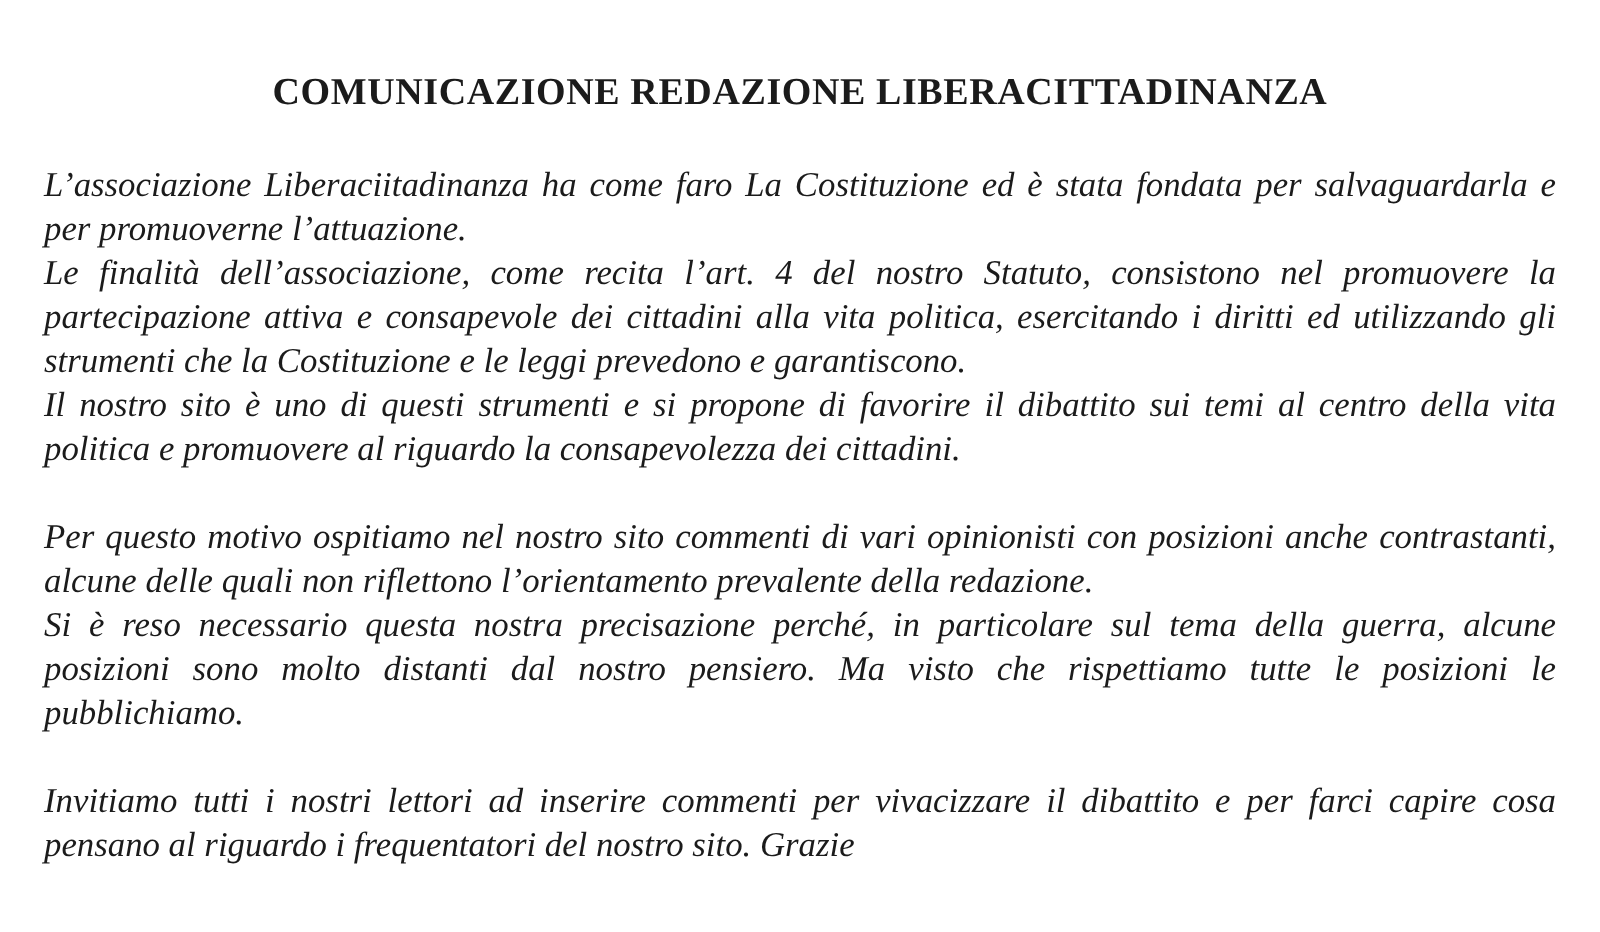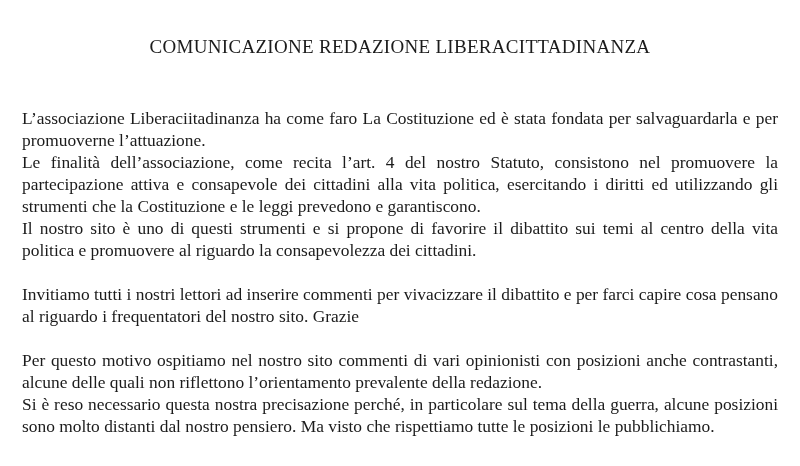--- a/index.html
+++ b/index.html
@@ -21,28 +21,29 @@
   }
   .page {
     width: 800px;
     height: 466px;
     padding: 0 22px;
   }
   .doc-title {
     margin: 36px 0 0 0;
     text-align: center;
     font-size: 19px;
-    font-weight: normal;
+    font-weight: bold;
     letter-spacing: 0.3px;
     line-height: 22px;
   }
   .body-text {
-    margin-top: 49px;
+    margin-top: 23px;
     font-size: 17.4px;
     line-height: 22px;
+    font-style: italic;
   }
   .block + .block {
     margin-top: 22px; 
   }
   .para {
     text-align: justify;
     text-justify: inter-word;
     margin: 0;
   }
 </style>
@@ -55,22 +56,22 @@
 
   <div class="body-text">
 
     <div class="block">
       <p class="para">L’associazione Liberaciitadinanza ha come faro La Costituzione ed è stata fondata per salvaguardarla e per promuoverne l’attuazione.</p>
       <p class="para">Le finalità dell’associazione, come recita l’art. 4 del nostro Statuto, consistono nel promuovere la partecipazione attiva e consapevole dei cittadini alla vita politica, esercitando i diritti ed utilizzando gli strumenti che la Costituzione e le leggi prevedono e garantiscono.</p>
       <p class="para">Il nostro sito è uno di questi strumenti e si propone di favorire il dibattito sui temi al centro della  vita politica e promuovere al riguardo la consapevolezza dei cittadini.</p>
     </div>
 
     <div class="block">
-      <p class="para">Invitiamo tutti i nostri lettori ad inserire commenti per vivacizzare il dibattito e per farci capire cosa pensano al riguardo i frequentatori del nostro sito. Grazie</p>
+      <p class="para">Per questo motivo ospitiamo nel nostro sito commenti di vari opinionisti con posizioni anche contrastanti, alcune delle quali  non riflettono l’orientamento prevalente della redazione.</p>
+      <p class="para">Si è reso necessario questa nostra precisazione perché, in particolare sul tema della guerra, alcune posizioni sono  molto distanti dal nostro pensiero. Ma visto che rispettiamo tutte le posizioni le pubblichiamo.</p>
     </div>
 
     <div class="block">
-      <p class="para">Per questo motivo ospitiamo nel nostro sito commenti di vari opinionisti con posizioni anche contrastanti, alcune delle quali  non riflettono l’orientamento prevalente della redazione.</p>
-      <p class="para">Si è reso necessario questa nostra precisazione perché, in particolare sul tema della guerra, alcune posizioni sono  molto distanti dal nostro pensiero. Ma visto che rispettiamo tutte le posizioni le pubblichiamo.</p>
+      <p class="para">Invitiamo tutti i nostri lettori ad inserire commenti per vivacizzare il dibattito e per farci capire cosa pensano al riguardo i frequentatori del nostro sito. Grazie</p>
     </div>
 
   </div>
 </div>
 
 </body></html>

